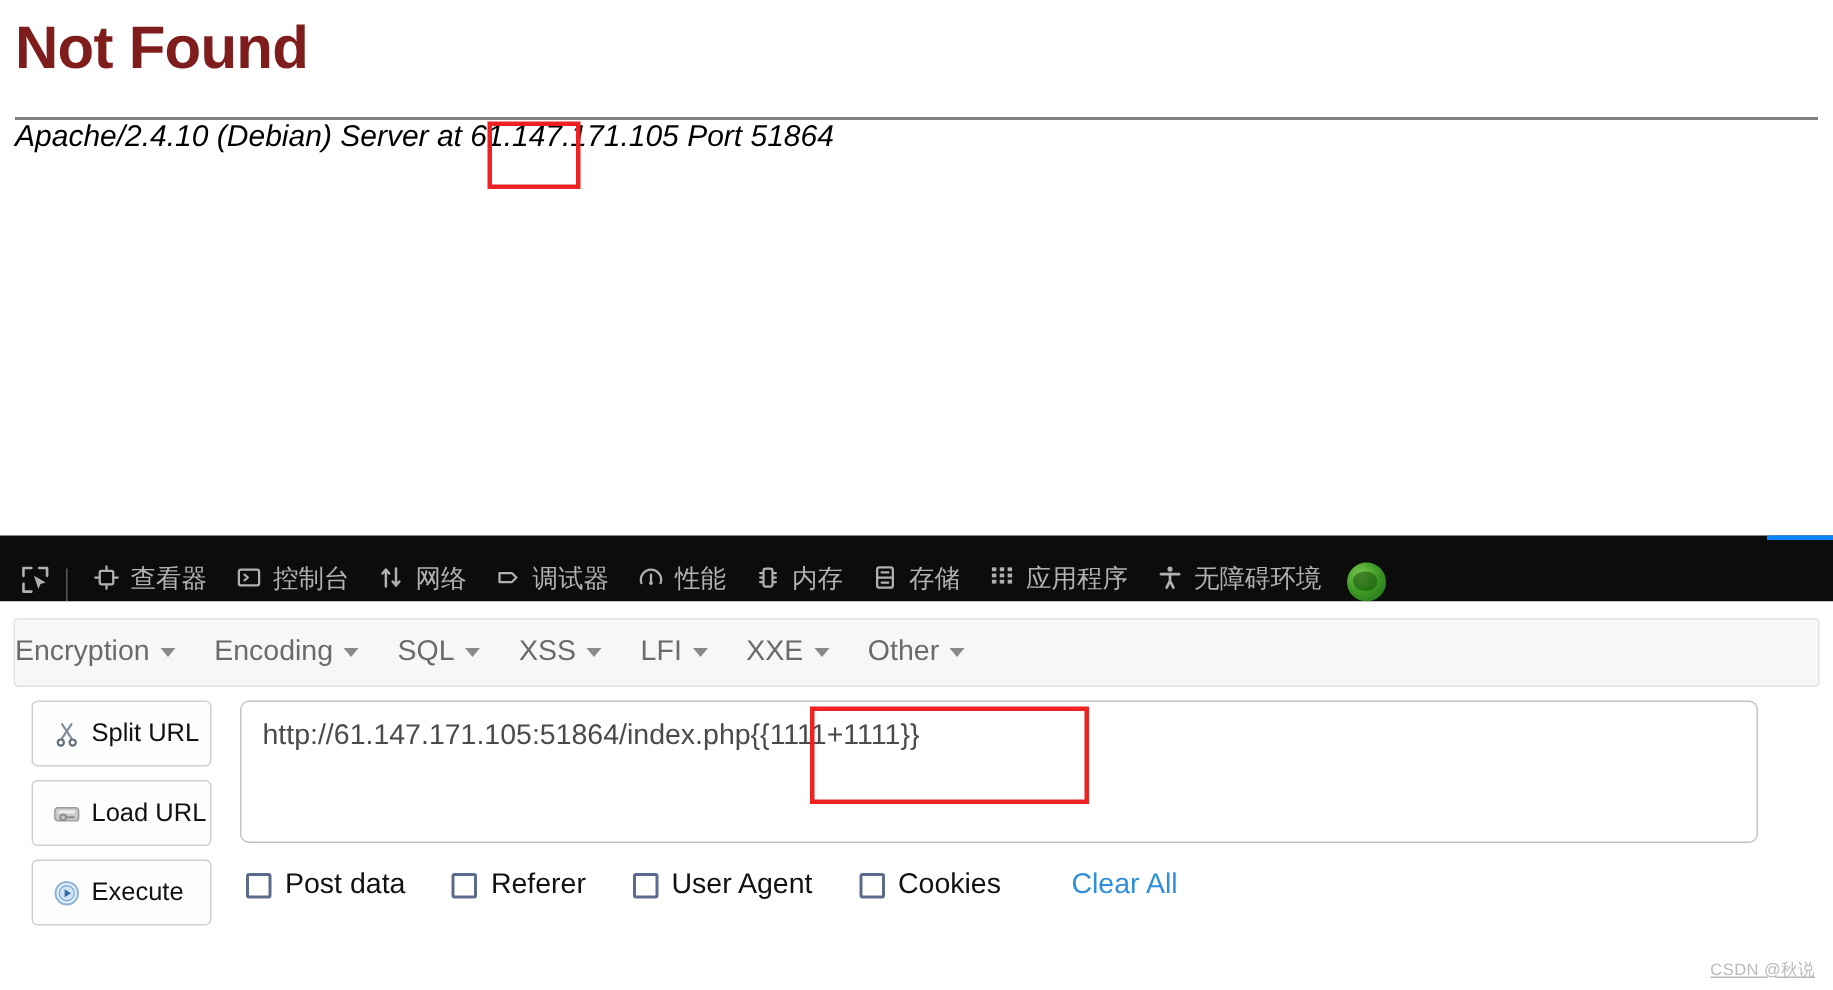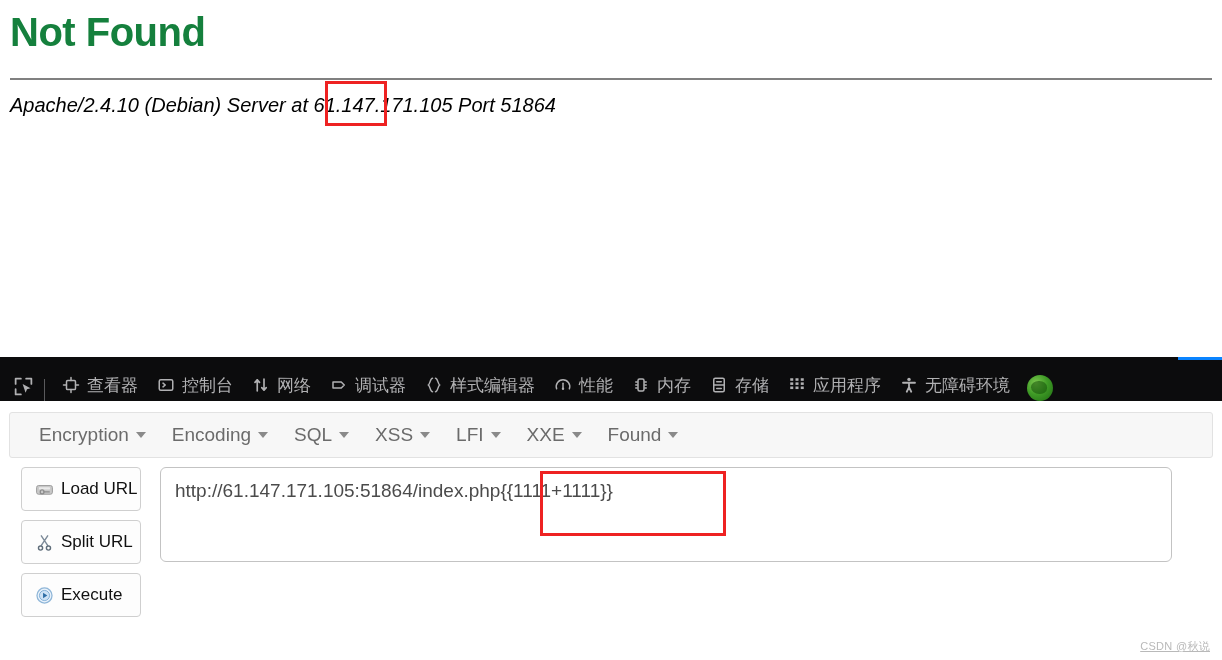--- a/index.html
+++ b/index.html
@@ -15,21 +15,21 @@
   #apache-page {
     position: absolute;
     left: 0; top: 0;
     width: 1222px; height: 357px;
     background: #ffffff;
     padding: 0 10px;
   }
   #apache-title {
     font-size: 40px;
     font-weight: bold;
-    color: #15803d;
+    color: #7f1d1d;
     margin: 8px 0 0 0;
     letter-spacing: -0.5px;
     line-height: 1.2;
   }
   #apache-msg {
     font-size: 21px;
     color: #000;
     margin-top: 30px;
     line-height: 1.3;
     white-space: nowrap;
@@ -37,21 +37,20 @@
   #apache-rule {
     border: none;
     border-top: 2px solid #808080;
     margin: 22px 0 0 0;
     width: 1202px;
   }
   #apache-sig {
     font-size: 20px;
     font-style: italic;
     color: #000;
-    margin-top: 14px;
   }
 
   .redbox {
     position: absolute;
     border: 3px solid #ee2222;
     pointer-events: none;
     background: transparent;
   }
   #redbox-url { left: 325px; top: 81px; width: 62px; height: 45px; }
   #redbox-payload { left: 540px; top: 471px; width: 186px; height: 65px; }
@@ -126,21 +125,21 @@
   }
   #hackbar-menubar {
     position: absolute;
     left: 9px; top: 11px;
     width: 1204px; height: 46px;
     background: #f7f7f7;
     border: 1px solid #e2e2e2;
     border-radius: 3px;
     display: flex;
     align-items: center;
-    padding-left: 29px;
+    padding-left: 0;
     gap: 26px;
   }
   .hb-menu {
     display: flex; align-items: center; gap: 7px;
     font-size: 19px;
     color: #6b6b6b;
   }
   .caret-down {
     width: 0; height: 0;
     border-left: 5px solid transparent;
@@ -286,29 +285,20 @@
 
   <div class="dt-tab">
     <span class="dt-ico">
       <svg width="18" height="18" viewBox="0 0 24 24">
         <path d="M4 8h11l4 4-4 4H4z" fill="none" stroke="#b1b1b3" stroke-width="2" stroke-linejoin="round"></path>
       </svg>
     </span>
     <span class="dt-label">调试器</span>
   </div>
 
-  <div class="dt-tab">
-    <span class="dt-ico">
-      <svg width="18" height="18" viewBox="0 0 24 24">
-        <path d="M10 3c-3 0-3 7-5.5 9C7 14 7 21 10 21" fill="none" stroke="#b1b1b3" stroke-width="2" stroke-linecap="round"></path>
-        <path d="M14 3c3 0 3 7 5.5 9C17 14 17 21 14 21" fill="none" stroke="#b1b1b3" stroke-width="2" stroke-linecap="round"></path>
-      </svg>
-    </span>
-    <span class="dt-label">样式编辑器</span>
-  </div>
 
   <div class="dt-tab">
     <span class="dt-ico">
       <svg width="18" height="18" viewBox="0 0 24 24">
         <path d="M3.5 17a9 9 0 1117 0" fill="none" stroke="#b1b1b3" stroke-width="2" stroke-linecap="round"></path>
         <path d="M12 16V9.5" stroke="#b1b1b3" stroke-width="2" stroke-linecap="round"></path>
         <circle cx="12" cy="17" r="1.6" fill="#b1b1b3"></circle>
       </svg>
     </span>
     <span class="dt-label">性能</span>
@@ -389,63 +379,82 @@
     </div>
     <div class="hb-menu">
       <span>LFI</span>
       <span class="caret-down"></span>
     </div>
     <div class="hb-menu">
       <span>XXE</span>
       <span class="caret-down"></span>
     </div>
     <div class="hb-menu">
-      <span>Found</span>
+      <span>Other</span>
       <span class="caret-down"></span>
     </div>
   </div>
 
   <div id="hackbar-body">
 
     <div id="hb-buttons">
+      <div class="hb-btn">
+        <span class="hb-ico">
+          <svg width="19" height="19" viewBox="0 0 24 24">
+            <path d="M8 3.5l8 12M16 3.5l-8 12" stroke="#7d8b99" stroke-width="1.8" stroke-linecap="round"></path>
+            <circle cx="7" cy="19" r="2.6" fill="none" stroke="#5f6d7a" stroke-width="1.8"></circle>
+            <circle cx="17" cy="19" r="2.6" fill="none" stroke="#5f6d7a" stroke-width="1.8"></circle>
+          </svg>
+        </span>
+        <span>Split URL</span>
+      </div>
       <div class="hb-btn">
         <span class="hb-ico">
           <svg width="19" height="19" viewBox="0 0 24 24">
             <rect x="2" y="7" width="20" height="11" rx="2.5" fill="#c9c9c9" stroke="#9a9a9a" stroke-width="1.2"></rect>
             <rect x="5" y="9" width="14" height="3" rx="1" fill="#eaeaea"></rect>
             <circle cx="9" cy="15" r="2.4" fill="none" stroke="#8d8d8d" stroke-width="1.6"></circle>
             <path d="M11 15h7" stroke="#8d8d8d" stroke-width="1.6" stroke-linecap="round"></path>
           </svg>
         </span>
         <span>Load URL</span>
       </div>
       <div class="hb-btn">
         <span class="hb-ico">
           <svg width="19" height="19" viewBox="0 0 24 24">
-            <path d="M8 3.5l8 12M16 3.5l-8 12" stroke="#7d8b99" stroke-width="1.8" stroke-linecap="round"></path>
-            <circle cx="7" cy="19" r="2.6" fill="none" stroke="#5f6d7a" stroke-width="1.8"></circle>
-            <circle cx="17" cy="19" r="2.6" fill="none" stroke="#5f6d7a" stroke-width="1.8"></circle>
-          </svg>
-        </span>
-        <span>Split URL</span>
-      </div>
-      <div class="hb-btn">
-        <span class="hb-ico">
-          <svg width="19" height="19" viewBox="0 0 24 24">
             <circle cx="12" cy="12" r="9.5" fill="#e9f2fb" stroke="#8fb6d8" stroke-width="1.6"></circle>
             <circle cx="12" cy="12" r="6.4" fill="#cfe3f5" stroke="#6fa3cf" stroke-width="1"></circle>
             <path d="M10.2 8.6l5.4 3.4-5.4 3.4z" fill="#2f6ea5"></path>
           </svg>
         </span>
         <span>Execute</span>
       </div>
     </div>
 
     <div id="hb-right">
       <div id="hb-url-box" placeholder="Enter URL">http://61.147.171.105:51864/index.php{{1111+1111}}</div>
 
+      <div id="hb-checkrow">
+        <div class="hb-check">
+          <span class="checkbox-sq"></span>
+          <span>Post data</span>
+        </div>
+        <div class="hb-check">
+          <span class="checkbox-sq"></span>
+          <span>Referer</span>
+        </div>
+        <div class="hb-check">
+          <span class="checkbox-sq"></span>
+          <span>User Agent</span>
+        </div>
+        <div class="hb-check">
+          <span class="checkbox-sq"></span>
+          <span>Cookies</span>
+        </div>
+        <div id="hb-clear-all">Clear All</div>
+      </div>
     </div>
 
   </div>
 </div>
 
 <div class="redbox" id="redbox-payload"></div>
 <div id="watermark">CSDN @秋说</div>
 
 </body></html>

